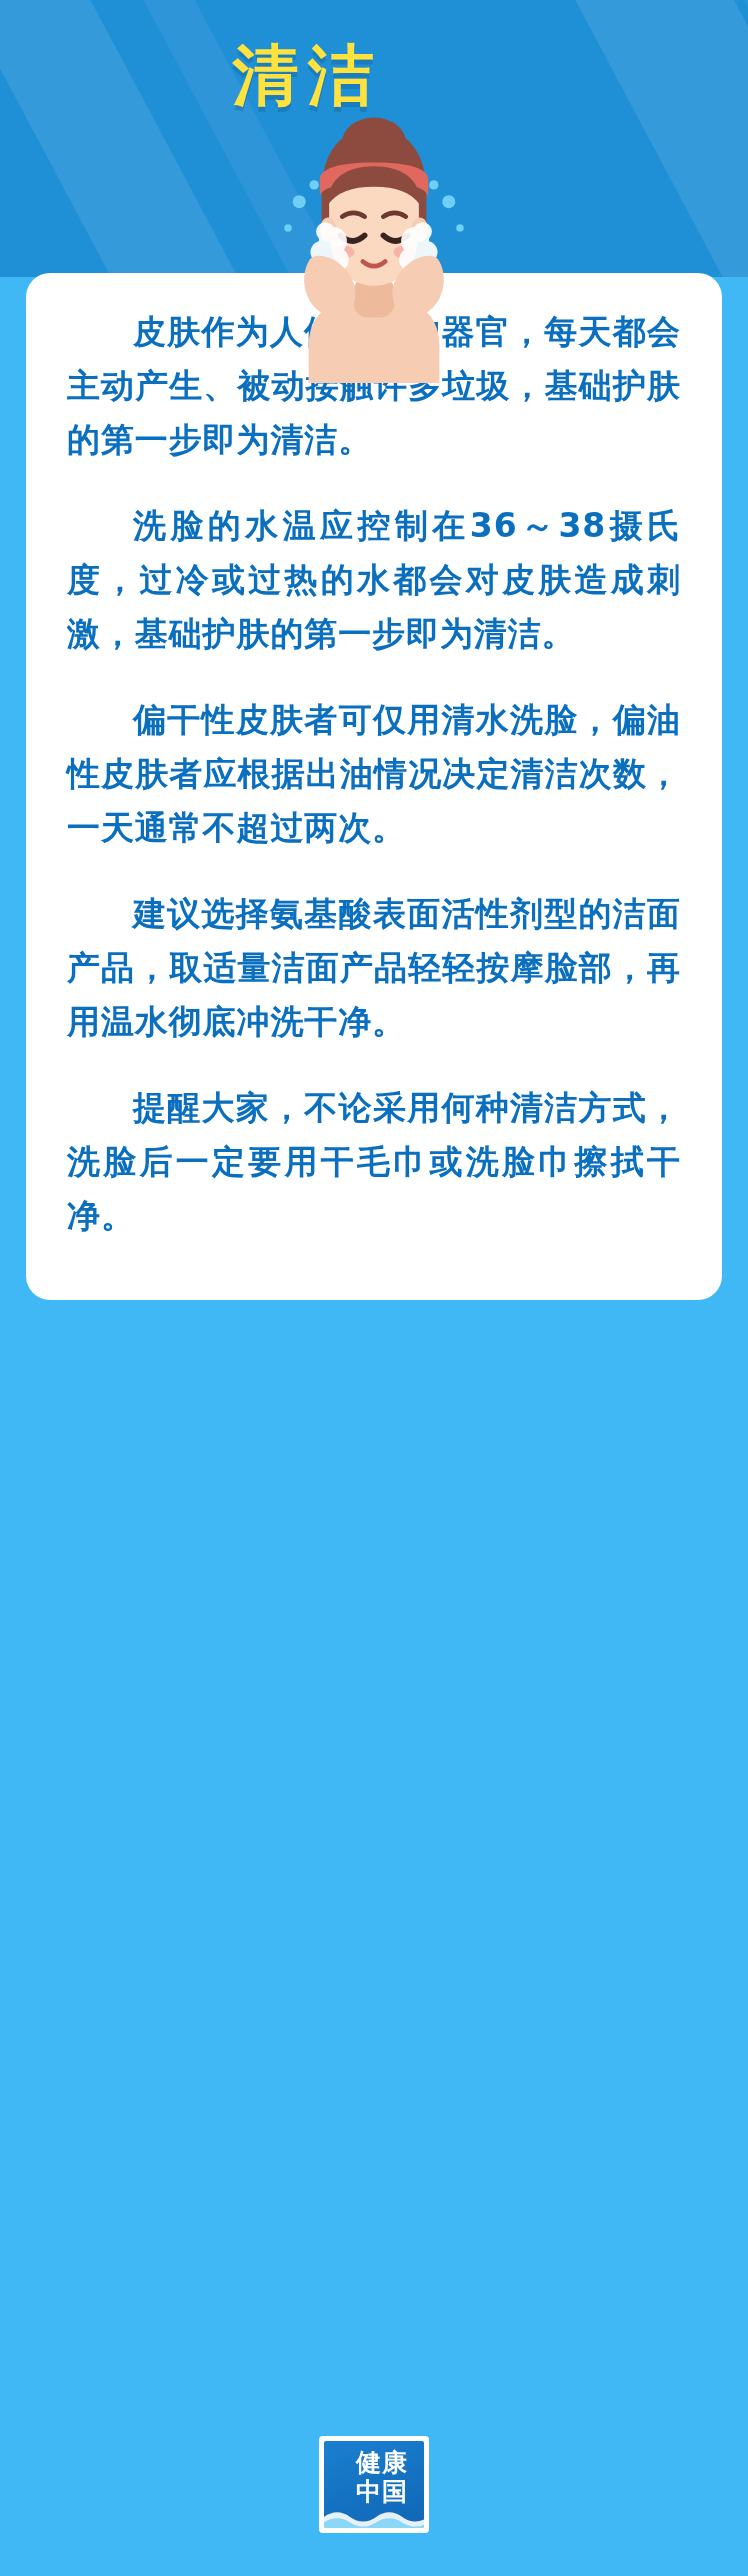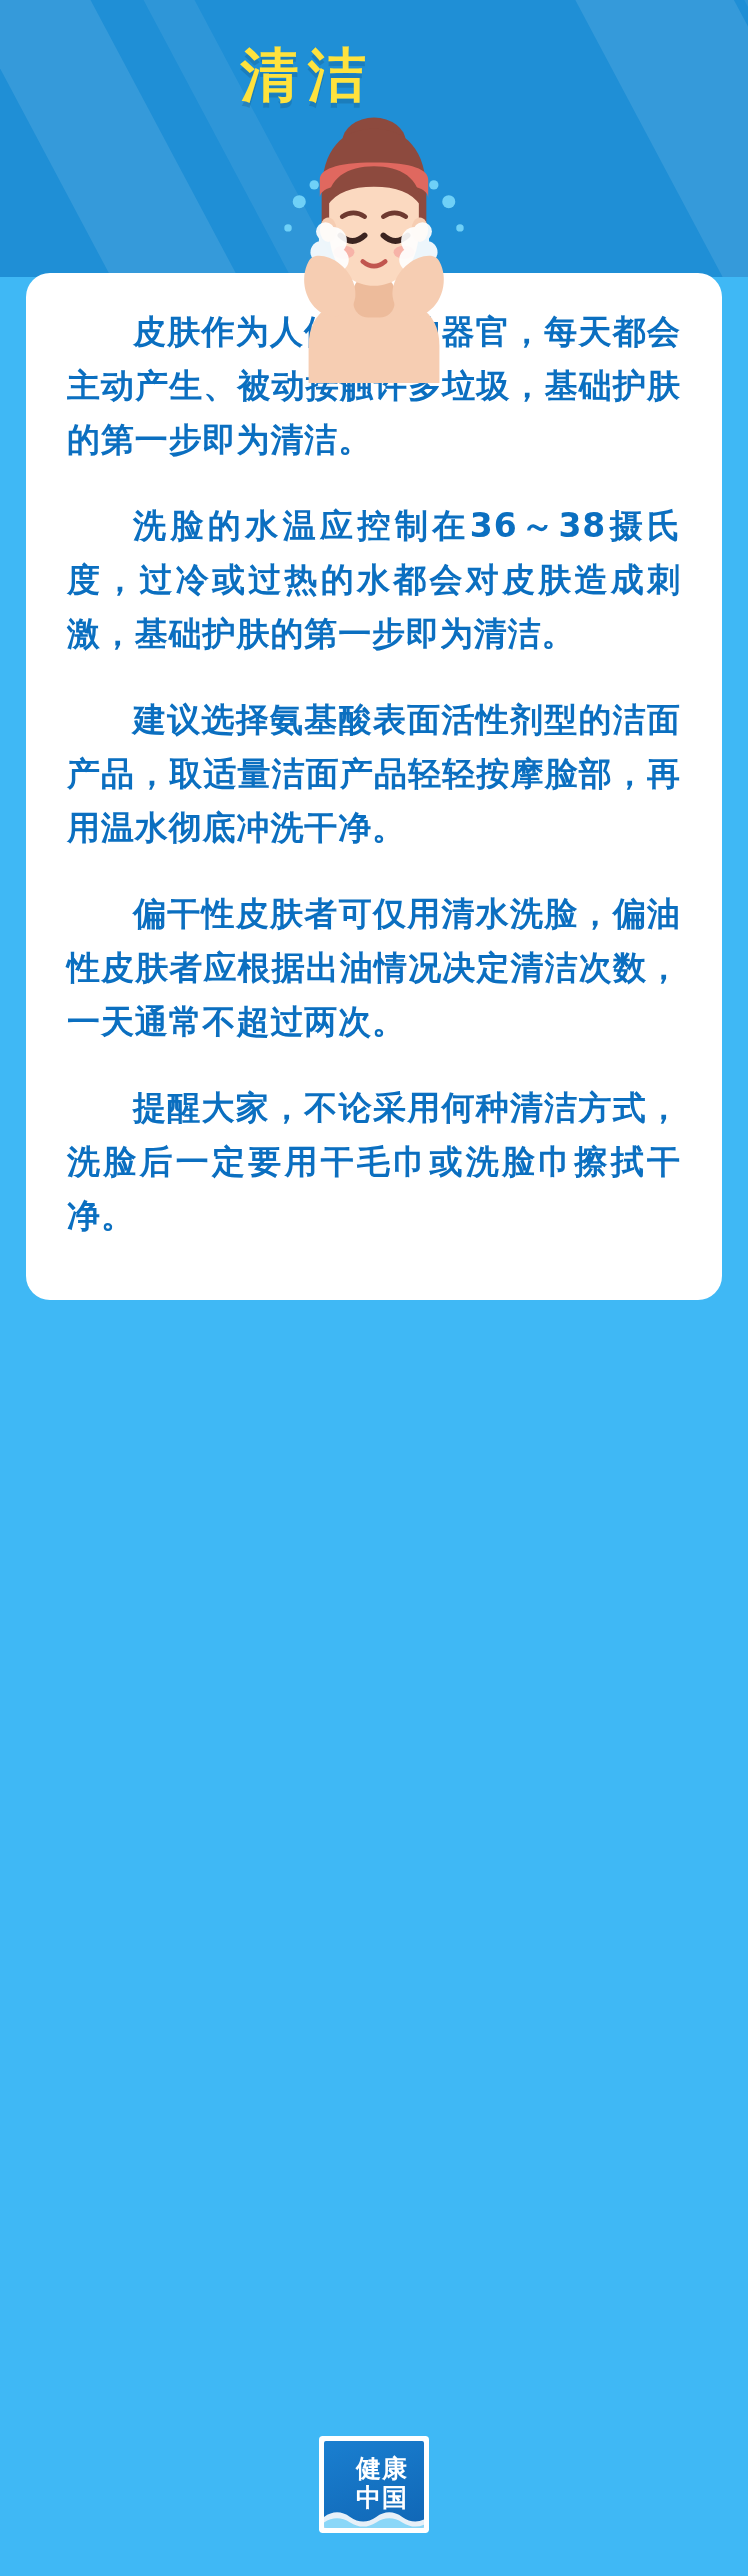--- a/index.html
+++ b/index.html
@@ -31,21 +31,21 @@
   .header .s1 { left: -56px;  top: -37px;  width: 112px; height: 580px; }
   .header .s2 { left: 84px;   top: -112px; width: 45px;  height: 655px; background: rgba(255,255,255,0.07); }
   .header .s3 { left: 486px;  top: -168px; width: 140px; height: 711px; }
   .header .s4 { left: 655px;  top: -168px; width: 65px;  height: 711px; background: rgba(255,255,255,0.07); }
 
   .header-title {
     position: absolute;
     width: 616px;
     top: 24px;
     text-align: center;
-    font-size: 58px;
+    font-size: 66px;
     line-height: 103px;
     font-weight: bold;
     color: #ffe23d;
     letter-spacing: 9.4px;
     text-shadow: 0 4.7px 0 rgba(0,0,0,0.12);
     font-family: "DejaVu Sans", "Liberation Sans", sans-serif;
   }
 
   
   .illustration {
@@ -111,21 +111,20 @@
   .logo-text {
     position: absolute;
     left: 16px; right: 0; top: 7.5px;
     text-align: center;
     color: #ffffff;
     font-size: 25px;
     line-height: 29px;
     font-weight: bold;
     letter-spacing: 0.9px;
     font-family: "DejaVu Sans", "Liberation Sans", sans-serif;
-    margin-top: 6px;
   }
   .logo-wave {
     position: absolute;
     left: 0; bottom: 0; width: 100%; height: 24px;
   }
 </style>
 </head>
 <body>
 
 <div class="header">
@@ -185,22 +184,22 @@
     <circle cx="480" cy="96" r="7"></circle>
       <circle cx="464" cy="78" r="5"></circle>
     <circle cx="308" cy="124" r="4"></circle>
       <circle cx="492" cy="124" r="4"></circle>
   </g>
 </svg>
 
 <div class="card">
   <p class="para">皮肤作为人体最大的器官，每天都会主动产生、被动接触许多垃圾，基础护肤的第一步即为清洁。</p>
   <p class="para">洗脸的水温应控制在36～38摄氏度，过冷或过热的水都会对皮肤造成刺激，基础护肤的第一步即为清洁。</p>
+  <p class="para">偏干性皮肤者可仅用清水洗脸，偏油性皮肤者应根据出油情况决定清洁次数，一天通常不超过两次。</p>
   <p class="para">建议选择氨基酸表面活性剂型的洁面产品，取适量洁面产品轻轻按摩脸部，再用温水彻底冲洗干净。</p>
-  <p class="para">偏干性皮肤者可仅用清水洗脸，偏油性皮肤者应根据出油情况决定清洁次数，一天通常不超过两次。</p>
   <p class="para">提醒大家，不论采用何种清洁方式，洗脸后一定要用干毛巾或洗脸巾擦拭干净。</p>
 </div>
 
 <div class="footer">
   <div class="logo-box">
     <div class="logo-inner">
       <div class="logo-text">健康</div>
       <div class="logo-text" style="top:36px">中国</div>
       <svg class="logo-wave" viewBox="0 0 108 26" preserveAspectRatio="none" xmlns="http://www.w3.org/2000/svg">
         <path d="M0 14 Q14 4 28 14 T56 14 T84 14 T112 14 L112 26 L0 26 Z" fill="#ffffff" opacity="0.9"></path>

